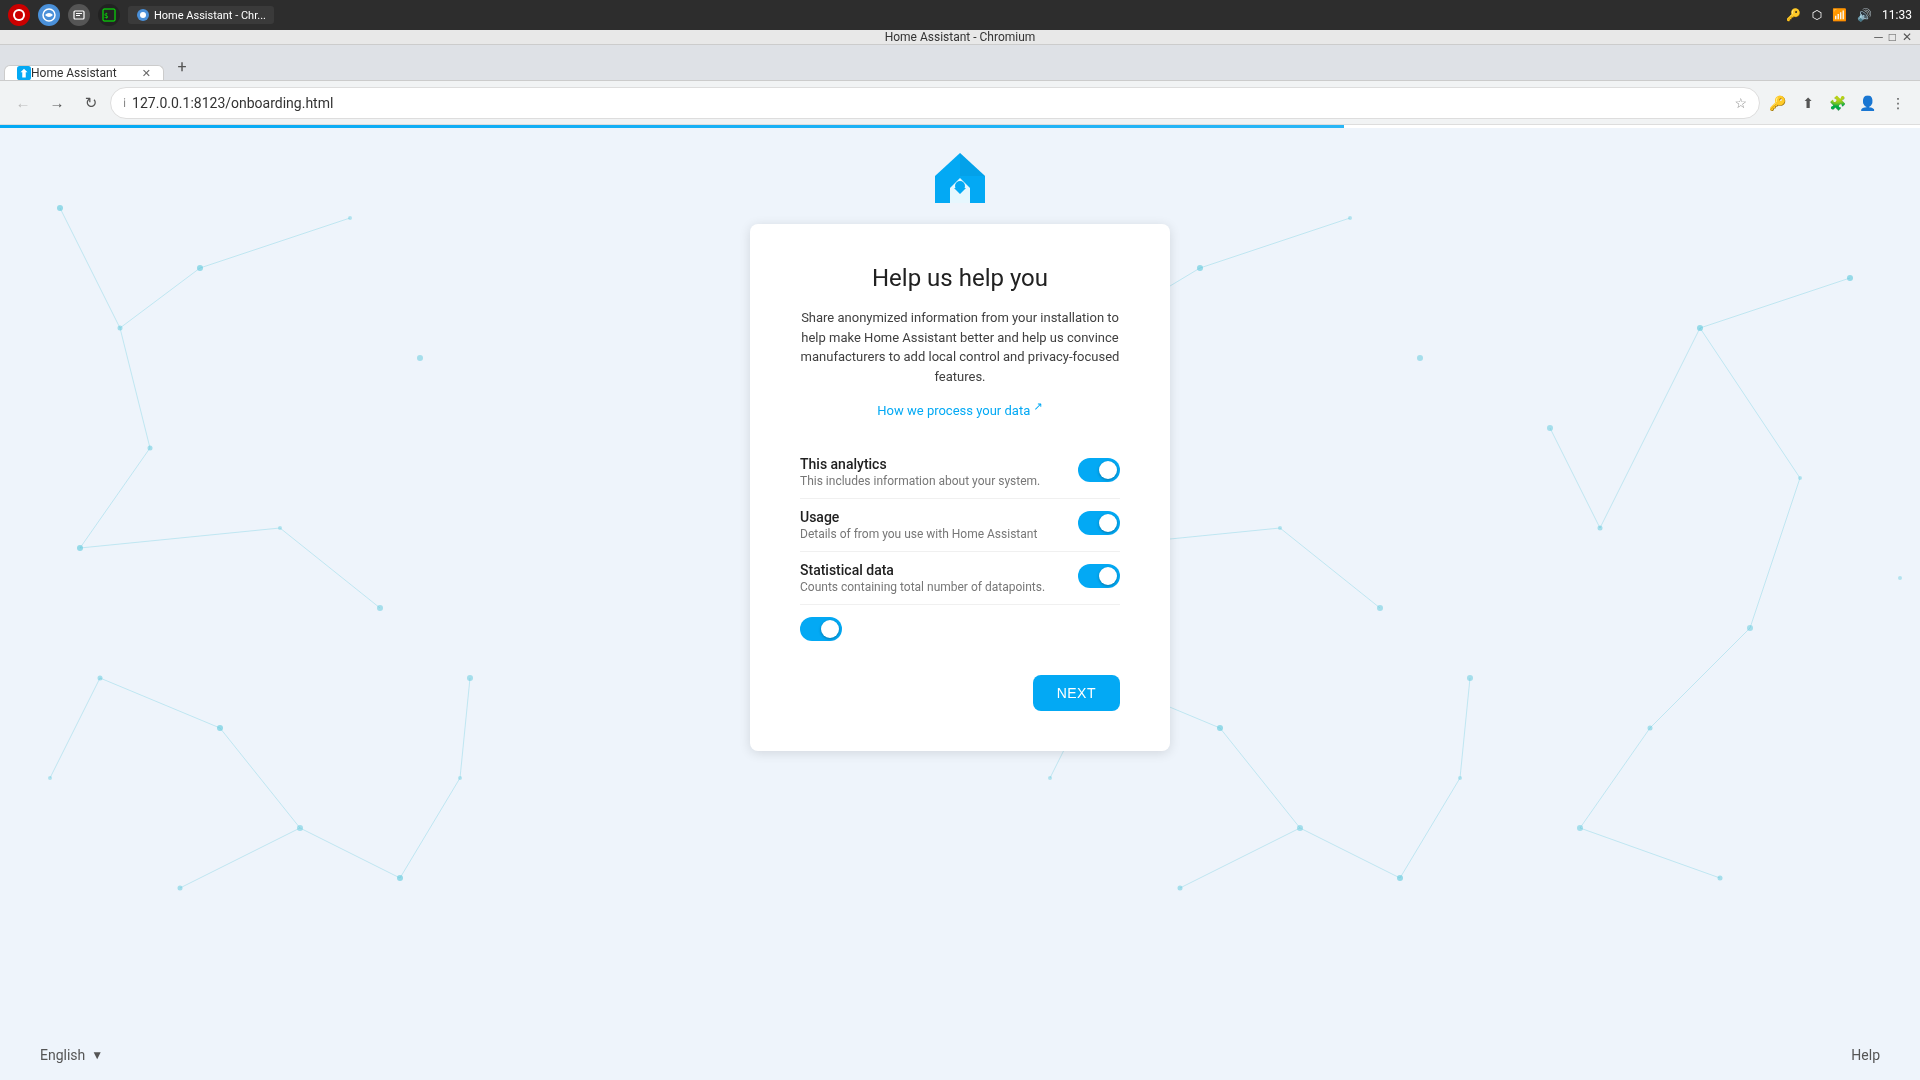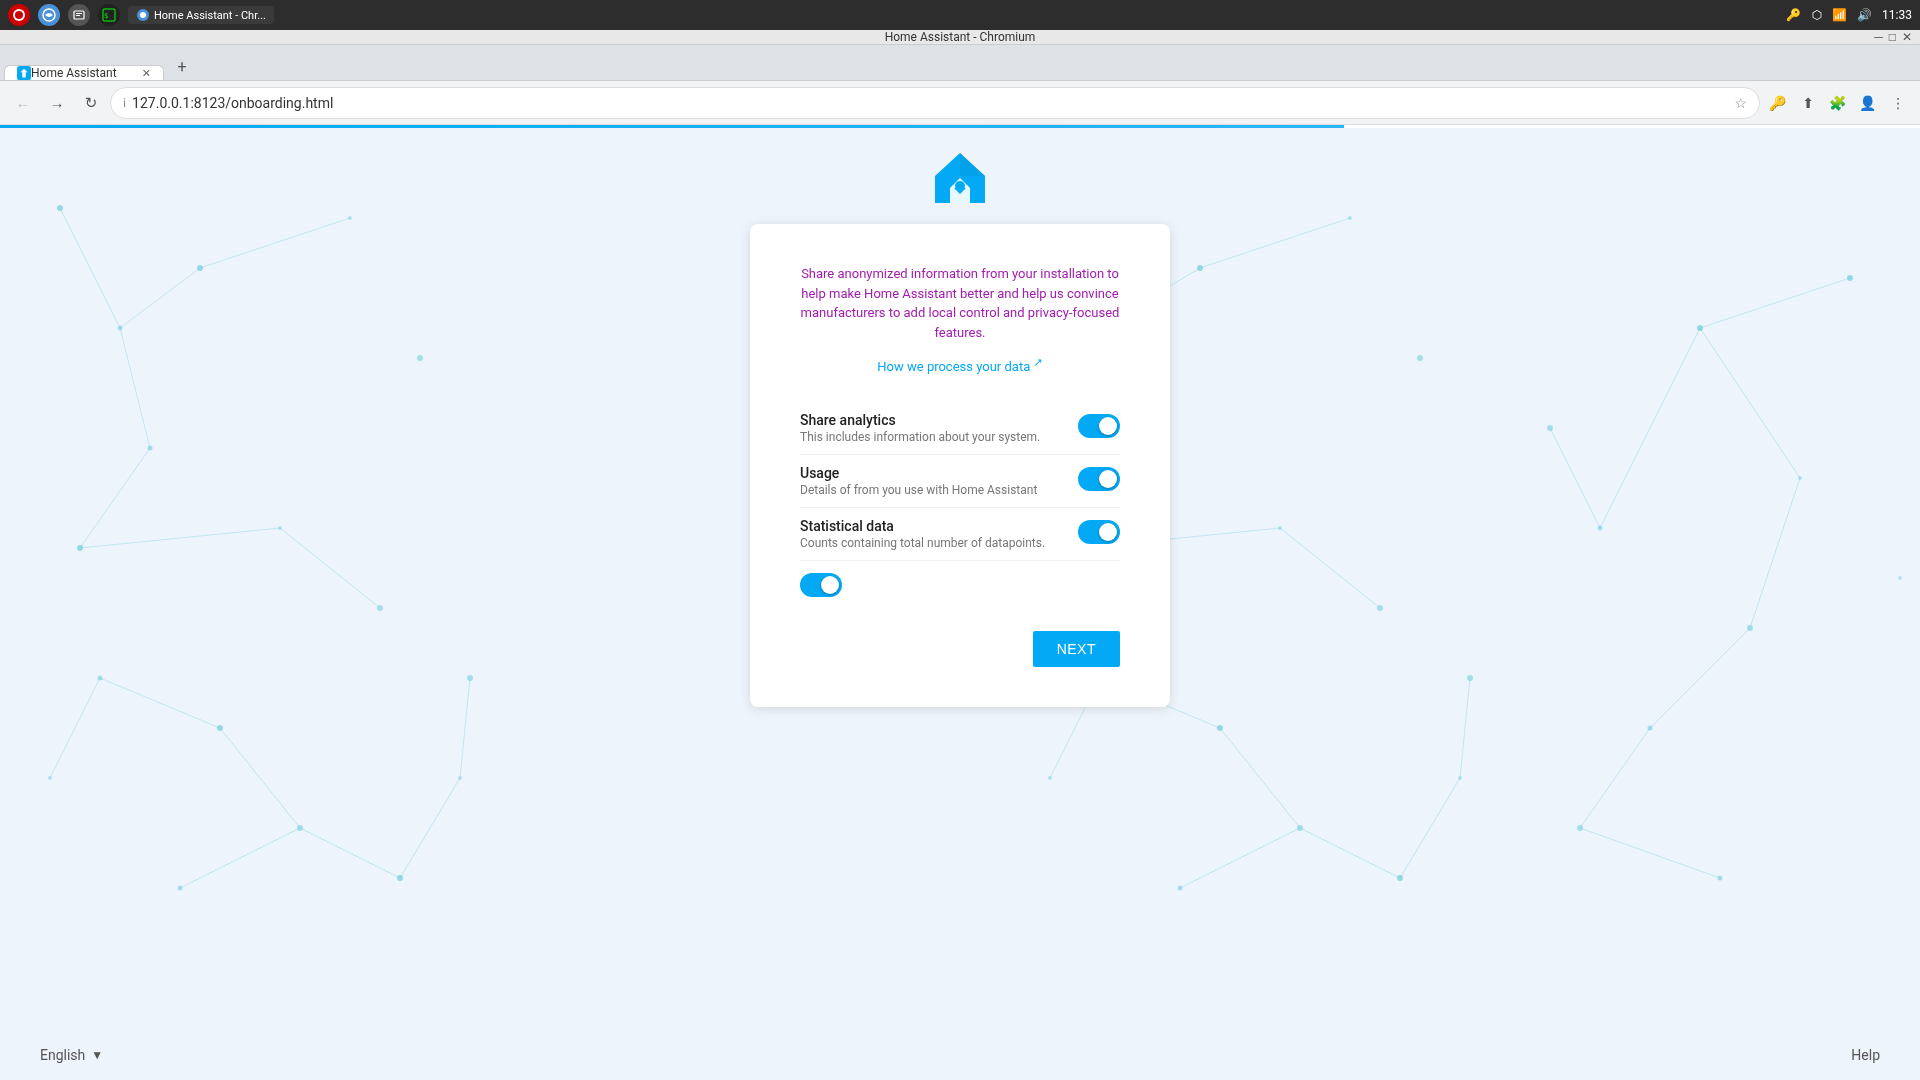--- a/index.html
+++ b/index.html
@@ -228,21 +228,21 @@
     .card-title {
       font-size: 24px;
       font-weight: 400;
       color: #212121;
       text-align: center;
       margin-bottom: 16px;
     }
 
     .card-description {
       font-size: 13px;
-      color: #a21caf;
+      color: #404040;
       text-align: center;
       line-height: 1.5;
       margin-bottom: 14px;
     }
 
     .card-link {
       display: block;
       text-align: center;
       color: #03a9f4;
       font-size: 13px;
@@ -309,21 +309,21 @@
       box-shadow: 0 1px 3px rgba(0,0,0,0.3);
     }
 
     .next-btn {
       display: block;
       margin-left: auto;
       margin-top: 24px;
       background: #03a9f4;
       color: #fff;
       border: none;
-      border-radius: 2px;
+      border-radius: 8px;
       padding: 10px 24px;
       font-size: 14px;
       font-weight: 500;
       letter-spacing: 0.5px;
       cursor: pointer;
       text-transform: uppercase;
     }
 
     
     .bottom-bar {
@@ -548,30 +548,31 @@
           <polygon points="30,5 55,28 30,28" fill="#0290d0" opacity="0.3"></polygon>
 
           <path d="M20 40 L20 55 L40 55 L40 40 L30 30 Z" fill="white" opacity="0.9"></path>
           <circle cx="30" cy="38" r="5" fill="#03a9f4"></circle>
 
           <path d="M27 34 L27 40 L24 40 L30 46 L36 40 L33 40 L33 34 Z" fill="#03a9f4"></path>
         </svg>
       </div>
 
       <div class="card">
+        <h1 class="card-title">Help us help you</h1>
         <p class="card-description">Share anonymized information from your installation to help make Home Assistant better and help us convince manufacturers to add local control and privacy-focused features.</p>
         <a class="card-link" href="#">
           <span>How we process your data</span>
           <span style="font-size:11px; vertical-align:super;">↗</span>
         </a>
 
         <div id="toggle-container">
             <div class="toggle-row">
               <div class="toggle-label-group">
-                <span class="toggle-label">Share analytics</span>
+                <span class="toggle-label">This analytics</span>
                 <span class="toggle-desc">This includes information about your system.</span>
               </div>
               <label class="toggle-switch"><input type="checkbox" checked="" style=""><span class="toggle-slider"></span></label>
             </div>
             <div class="toggle-row">
               <div class="toggle-label-group">
                 <span class="toggle-label">Usage</span>
                 <span class="toggle-desc">Details of from you use with Home Assistant</span>
               </div>
               <label class="toggle-switch"><input type="checkbox" checked="" style=""><span class="toggle-slider"></span></label>

